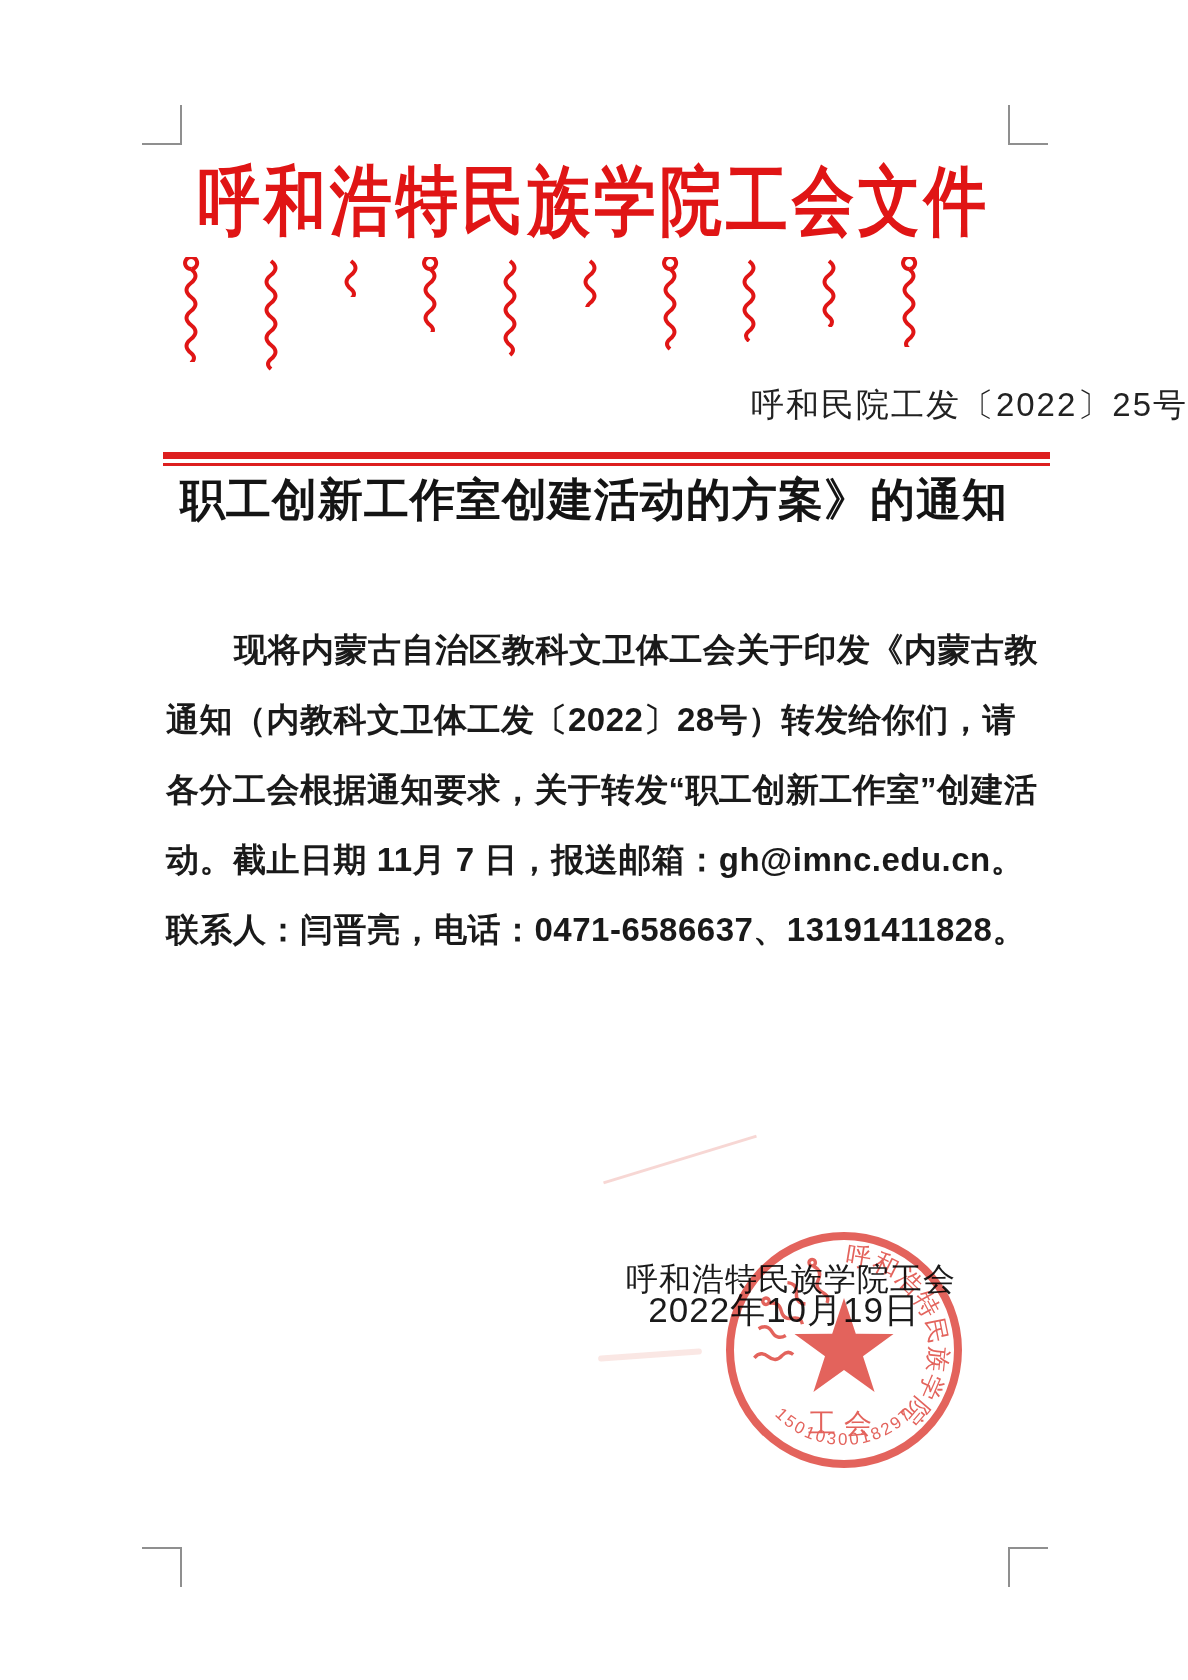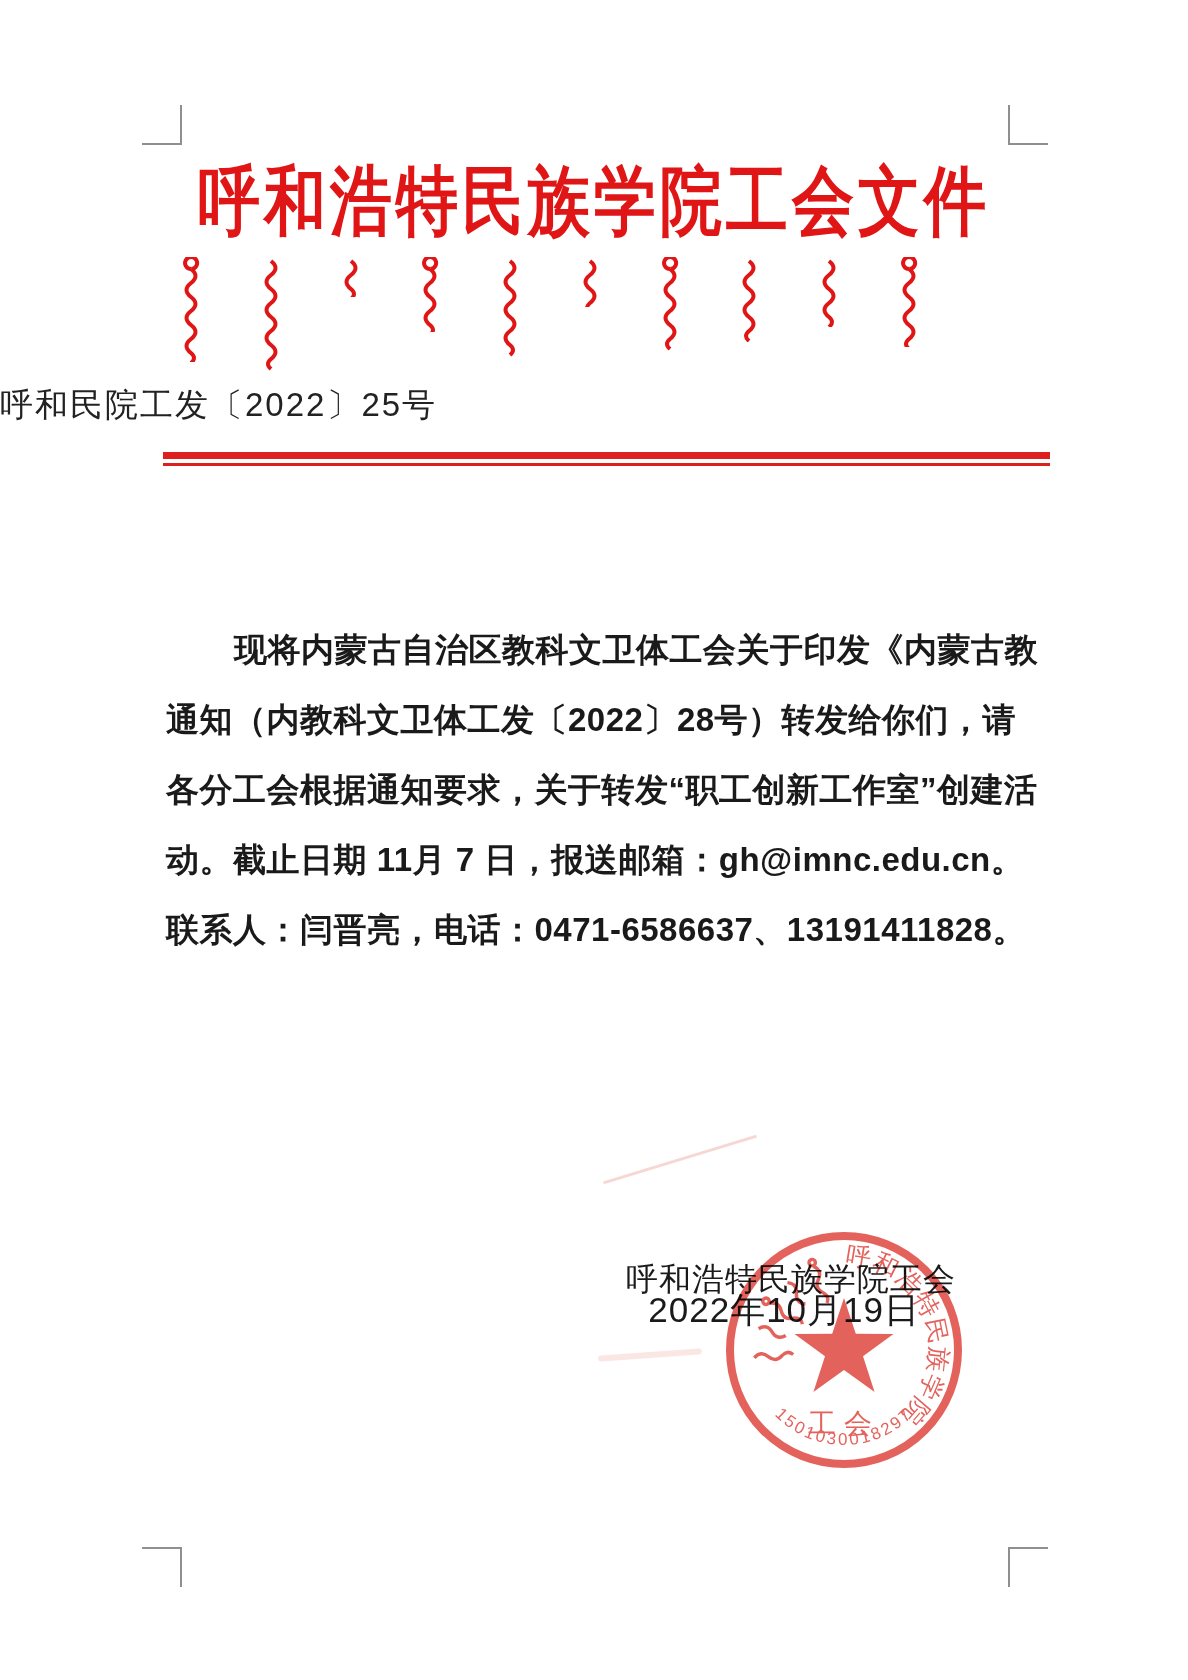--- a/index.html
+++ b/index.html
@@ -17,21 +17,21 @@
   .org-title{
     position:absolute;left:0;right:0;top:150px;text-align:center;white-space:nowrap;
     font-family:"DejaVu Serif","Liberation Serif",serif;font-weight:bold;
     font-size:62px;letter-spacing:4px;color:#e01515;
     transform:scaleY(1.22);transform-origin:center top;
   }
   .mongolian-row{
     position:absolute;left:180px;top:257px;width:740px;height:125px;
     display:flex;justify-content:space-between;align-items:flex-start;
   }
-  .doc-number{position:absolute;left:0;right:0;top:383px;text-align:left;font-size:33px;letter-spacing:2px;color:#222;}
+  .doc-number{position:absolute;left:12px;right:0;top:383px;text-align:right;font-size:33px;letter-spacing:2px;color:#222;}
   
   .red-rule{position:absolute;left:163px;top:452px;width:887px;}
   .red-rule .thick{height:7px;background:#dd1f1f;}
   .red-rule .gap{height:4px;background:transparent;}
   .red-rule .thin{height:3px;background:#dd1f1f;}
   
   .doc-title{position:absolute;left:0;right:0;top:468px;text-align:center;font-weight:bold;
     font-size:45px;line-height:63px;letter-spacing:1px;color:#141414;}
   
   .body-block{position:absolute;left:166px;top:630px;width:905px;font-size:33px;color:#1a1a1a;}
@@ -93,20 +93,21 @@
 
   <div class="doc-number">呼和民院工发〔2022〕25号</div>
 
   <div class="red-rule">
     <div class="thick"></div>
       <div class="gap"></div>
       <div class="thin"></div>
   </div>
 
   <div class="doc-title">
+    <div>职工创新工作室创建活动的方案》的通知</div>
   </div>
 
   <div class="body-block">
     <div class="para-line first">现将内蒙古自治区教科文卫体工会关于印发《内蒙古教</div>
     <div class="para-line">通知（内教科文卫体工发〔2022〕28号）转发给你们，请</div>
     <div class="para-line">各分工会根据通知要求，关于转发“职工创新工作室”创建活</div>
     <div class="para-line">动。截止日期 11月 7 日，报送邮箱：gh@imnc.edu.cn。</div>
     <div class="para-line">联系人：闫晋亮，电话：0471-6586637、13191411828。</div>
   </div>
 

